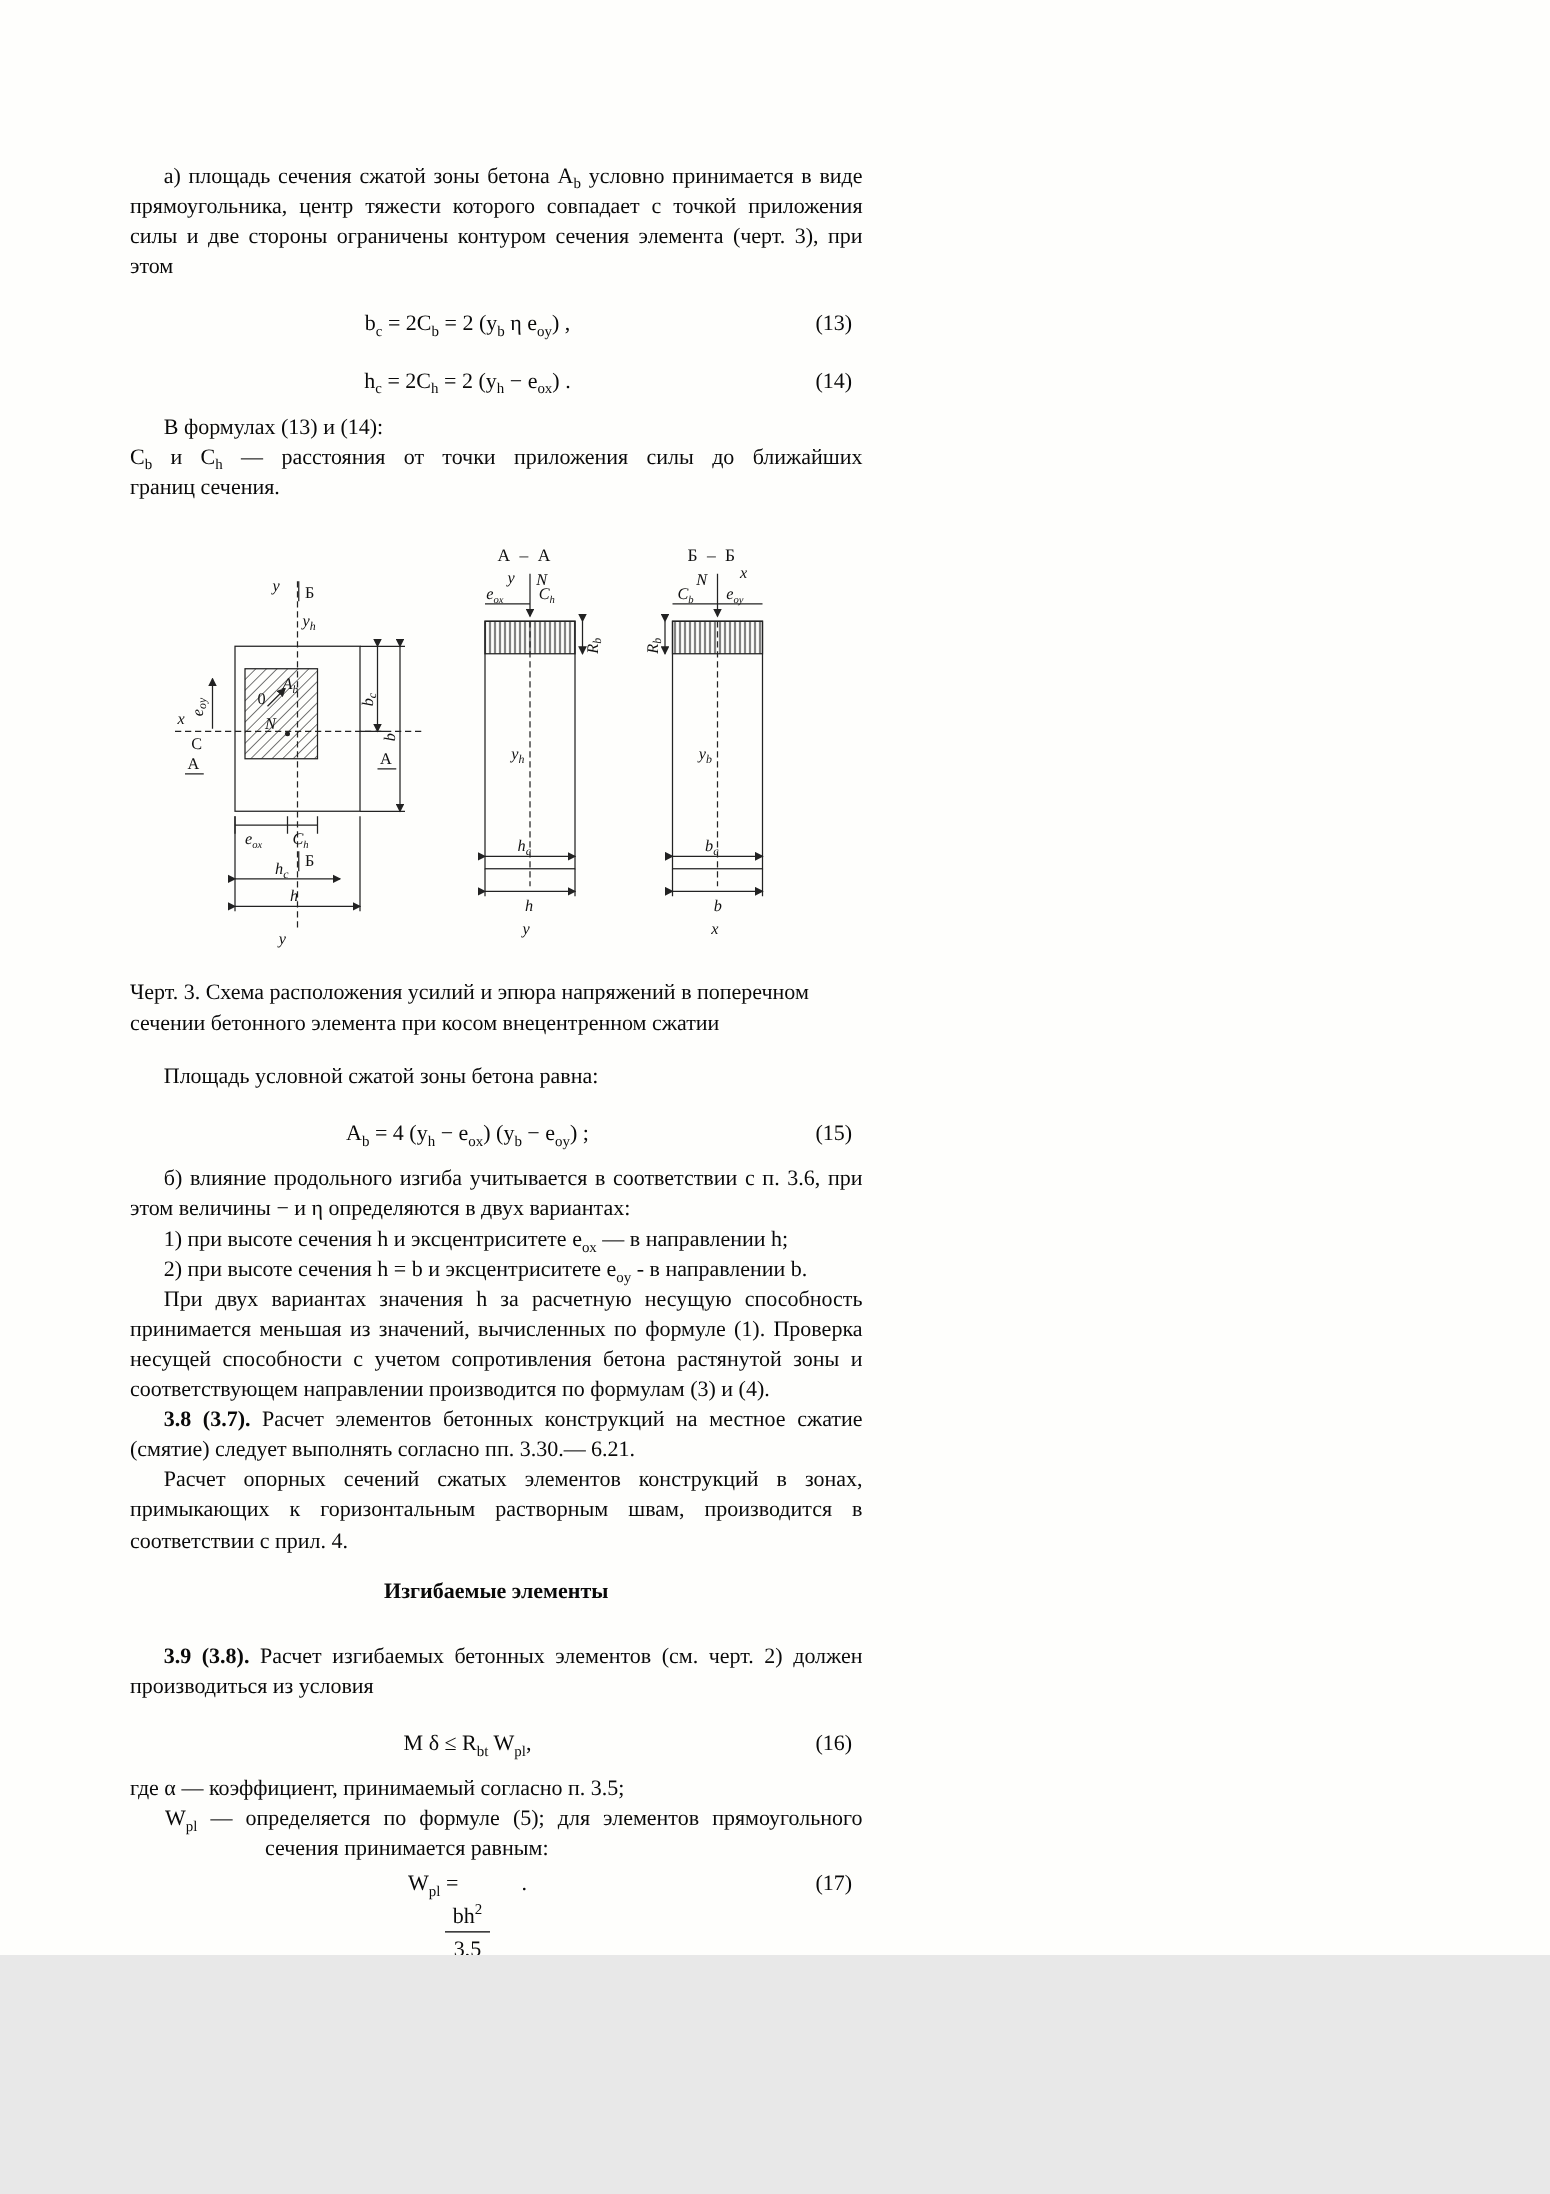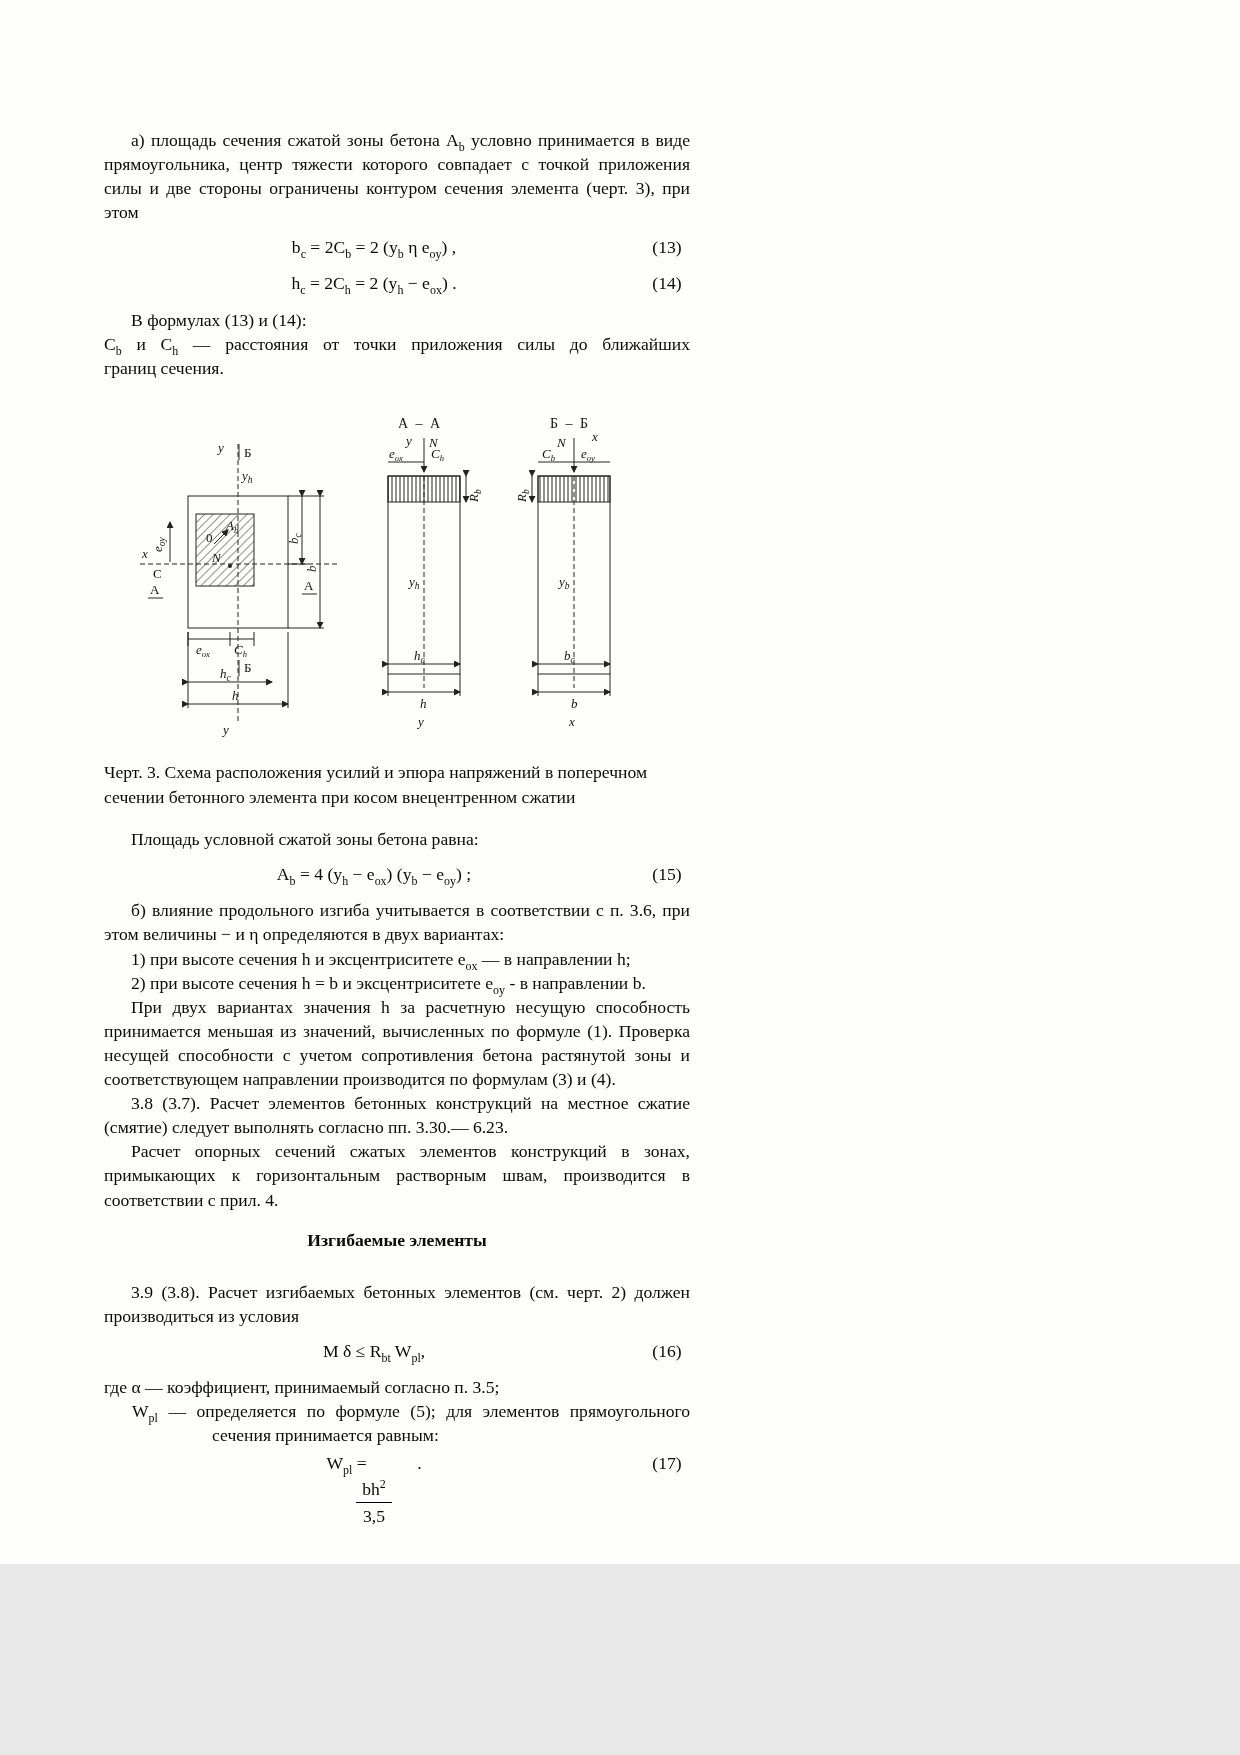--- a/index.html
+++ b/index.html
@@ -4,26 +4,26 @@
 <style>
   * { box-sizing: border-box; }
   body { margin:0; background:#e8e8e8; }
   .page { position:relative; width:1240px; height:1564px; background:#fefefc;
           font-family:"Liberation Serif","DejaVu Serif",serif; color:#0a0a0a;
           font-size:17.6px; line-height:1.37; margin:0 auto; overflow:hidden;padding-left:44px; }
   .content { position:absolute; left:104px; top:128px; width:586px; }
   .p { margin:0; text-align:justify; }
   .ind { text-indent:27px; }
   .sp { margin-top:3px; }
-  .formula { display:flex; align-items:flex-start; margin:11px 0 12px; }
+  .formula { display:flex; align-items:flex-start; margin:22px 0 12px; }
   .fbody { flex:1; text-align:center; }
   .fnum { width:46px; text-align:center; }
   sub { font-size:68%; line-height:0; }
   sup { font-size:68%; line-height:0; }
-  .b { font-weight:400; }
+  .b { font-weight:700; }
   .jl { text-align:justify; text-align-last:justify; }
   .hang2 { }
   .hangw { margin-left:108px; }
   .figwrap { margin:34px 0 8px 22px; }
   .caption { text-align:left; margin:10px 0 18px; line-height:1.4; }
   .heading { text-align:center; font-weight:700; margin:16px 0 28px; }
   .frac { display:inline-block; text-align:center; vertical-align:top; }
   .frac .fnu { display:block; border-bottom:1.4px solid #000; padding:0 6px 1px; }
   .frac .fde { display:block; padding-top:1px; }
   .f17line { display:block; }
@@ -201,21 +201,21 @@
     </div>
 
     <p class="p ind">б) влияние продольного изгиба учитывается в соответствии с п. 3.6, при этом величины − и η определяются в двух вариантах:</p>
 
     <p class="p ind"><span>1) при высоте сечения h и эксцентриситете e</span><sub>ox</sub><span> — в направлении h;</span></p>
 
     <p class="p ind"><span>2) при высоте сечения h = b и эксцентриситете e</span><sub>oy</sub><span> - в направлении b.</span></p>
 
     <p class="p ind">При двух вариантах значения h за расчетную несущую способность принимается меньшая из значений, вычисленных по формуле (1). Проверка несущей способности с учетом сопротивления бетона растянутой зоны и соответствующем направлении производится по формулам (3) и (4).</p>
 
-    <p class="p ind"><span class="b">3.8 (3.7).</span><span> Расчет элементов бетонных конструкций на местное сжатие (смятие) следует выполнять согласно пп. 3.30.— 6.23.</span></p>
+    <p class="p ind"><span class="b">3.8 (3.7).</span><span> Расчет элементов бетонных конструкций на местное сжатие (смятие) следует выполнять согласно пп. 3.30.— 6.21.</span></p>
 
     <p class="p ind">Расчет опорных сечений сжатых элементов конструкций в зонах, примыкающих к горизонтальным растворным швам, производится в соответствии с прил. 4.</p>
 
     <div class="heading">Изгибаемые элементы</div>
 
     <p class="p ind"><span class="b">3.9 (3.8).</span><span> Расчет изгибаемых бетонных элементов (см. черт. 2) должен производиться из условия</span></p>
 
     <div class="formula">
       <span class="fbody"><span>M δ ≤ R</span><sub>bt</sub><span> W</span><sub>pl</sub><span>,</span></span>
       <span class="fnum">(16)</span>

